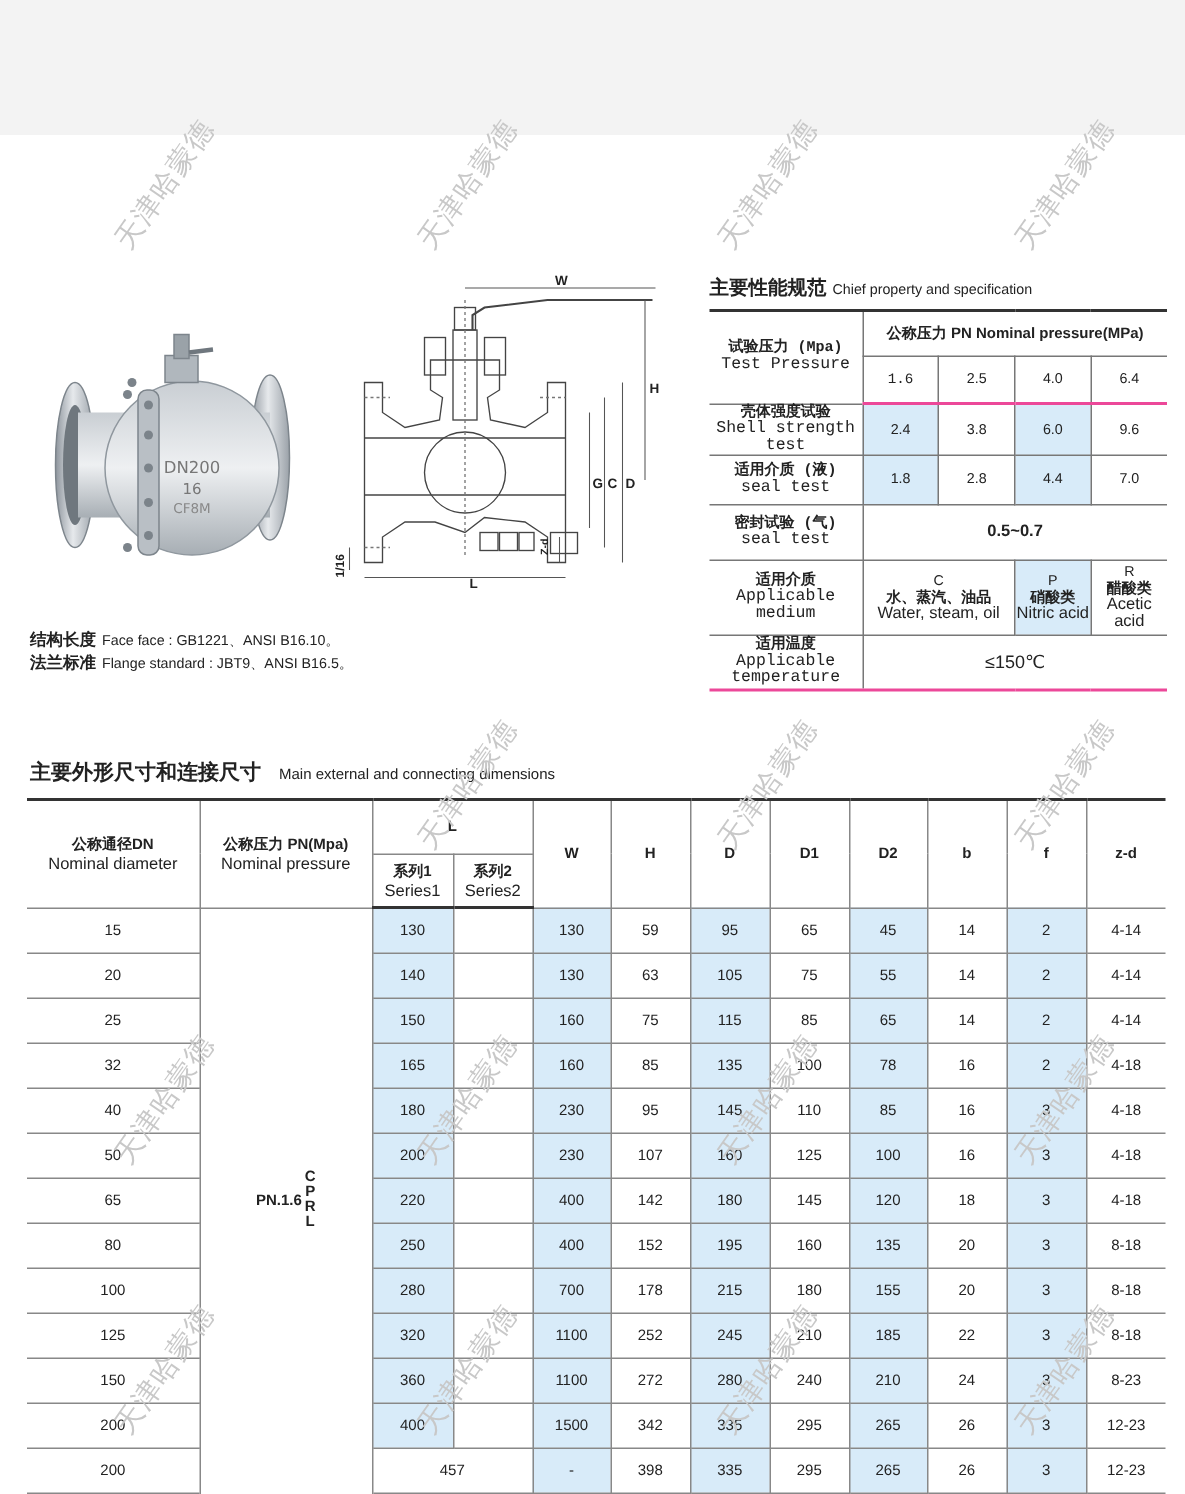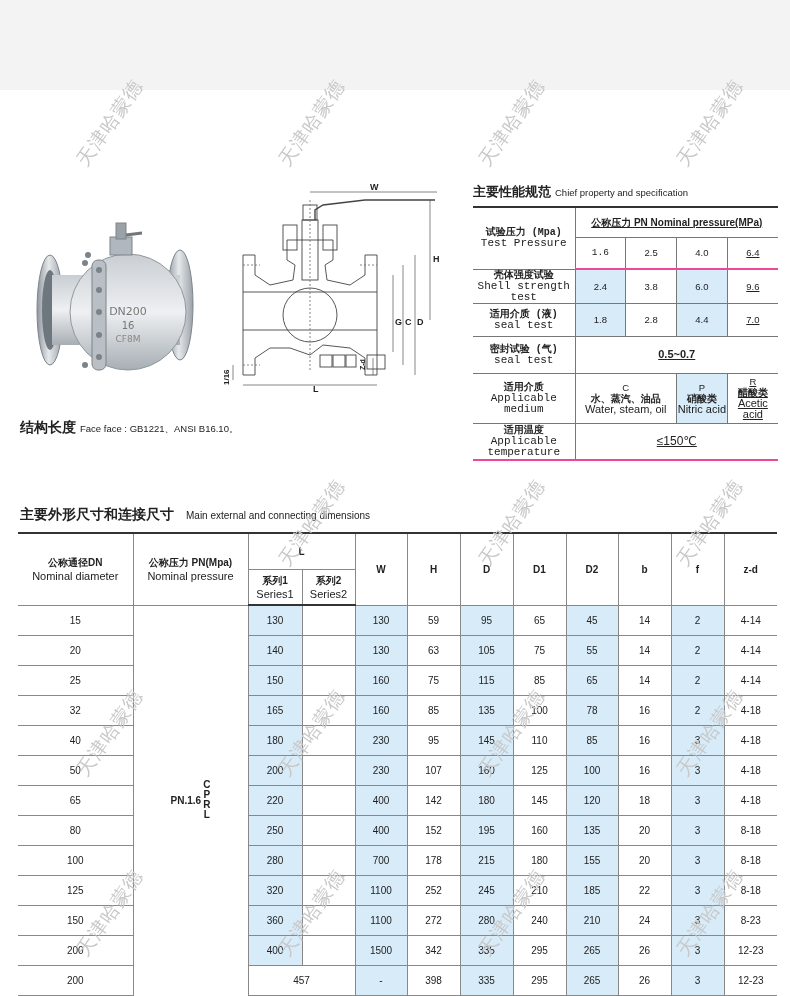--- a/index.html
+++ b/index.html
@@ -5,32 +5,32 @@
   * { box-sizing: border-box; margin: 0; padding: 0; }
   body { width: 790px; height: 996px; background: #ffffff; font-family: "Liberation Sans", "DejaVu Sans", sans-serif; color: #222; position: relative; overflow: hidden; }
   .topband { position: absolute; left: 0; top: 0; width: 790px; height: 90px; background: #f3f3f3; }
   .wm { position: absolute; color: #c8c8c8; font-size: 19px; transform: rotate(-55deg); white-space: nowrap; font-family: "DejaVu Sans", sans-serif; pointer-events: none; z-index: 5; letter-spacing: 1px; }
 
   
   .photo { position: absolute; left: 30px; top: 215px; width: 175px; height: 195px; }
   .drawing { position: absolute; left: 215px; top: 180px; width: 240px; height: 215px; }
 
   .notes { position: absolute; left: 20px; top: 420px; font-size: 9.5px; line-height: 14px; }
-  .notes b { font-size: 14px; font-weight: bold; margin-right: 4px; }
+  .notes b { font-size: 11px; font-weight: bold; margin-right: 4px; }
 
   
   .spec-title { position: absolute; left: 473px; top: 183px; font-size: 13px; font-weight: bold; }
   .spec-title span { font-size: 9.5px; font-weight: normal; margin-left: 4px; }
   table { border-collapse: collapse; position: absolute; table-layout: fixed; }
   .spec { left: 473px; top: 206px; width: 305px; font-size: 9.5px; text-align: center; }
   .spec td { border: 1px solid #777; height: 27px; line-height: 11px; }
   .spec tr.thick-top td { border-top: 2px solid #333; }
   .spec tr.thick-bot td { border-bottom: 2px solid #ec4899; }
   .spec td:first-child { border-left: none; font-family: Liberation Mono, monospace; }
-  .spec td:last-child { border-right: none; text-decoration: underline; }
+  .spec td:last-child { border-right: none; }
   .blue { background: #d8ebf9; }
   .lbl-cn { font-weight: bold; font-size: 10px; }
   .lbl-en { font-size: 11px; }
 
   
   .dims-title { position: absolute; left: 20px; top: 506px; font-size: 14px; font-weight: bold; }
   .dims-title span { font-size: 10px; font-weight: normal; margin-left: 12px; }
   .dims { left: 18px; top: 532px; width: 759px; font-size: 10px; text-align: center; }
   .dims td { border: 1px solid #888; height: 30px; }
   .dims thead td { height: 36px; }
@@ -142,20 +142,21 @@
     <text x="202" y="145">D</text>
     <text x="190" y="145">C</text>
     <text x="180" y="145">G</text>
     <text x="150" y="190" font-size="7" transform="rotate(-90 150 190)">Z-d</text>
     <text x="14" y="205" font-size="8" transform="rotate(-90 14 205)">1/16</text>
   </g>
 </svg>
 
 <div class="notes">
   <div><b>结构长度</b><span>Face face : GB1221、ANSI B16.10。</span></div>
+  <div><b>法兰标准</b><span>Flange standard : JBT9、ANSI B16.5。</span></div>
 </div>
 
 <div class="spec-title"><b>主要性能规范</b><span>Chief property and specification</span></div>
 <table class="spec">
   <colgroup>
       <col style="width:102px">
       <col>
       <col>
       <col>
       <col>

